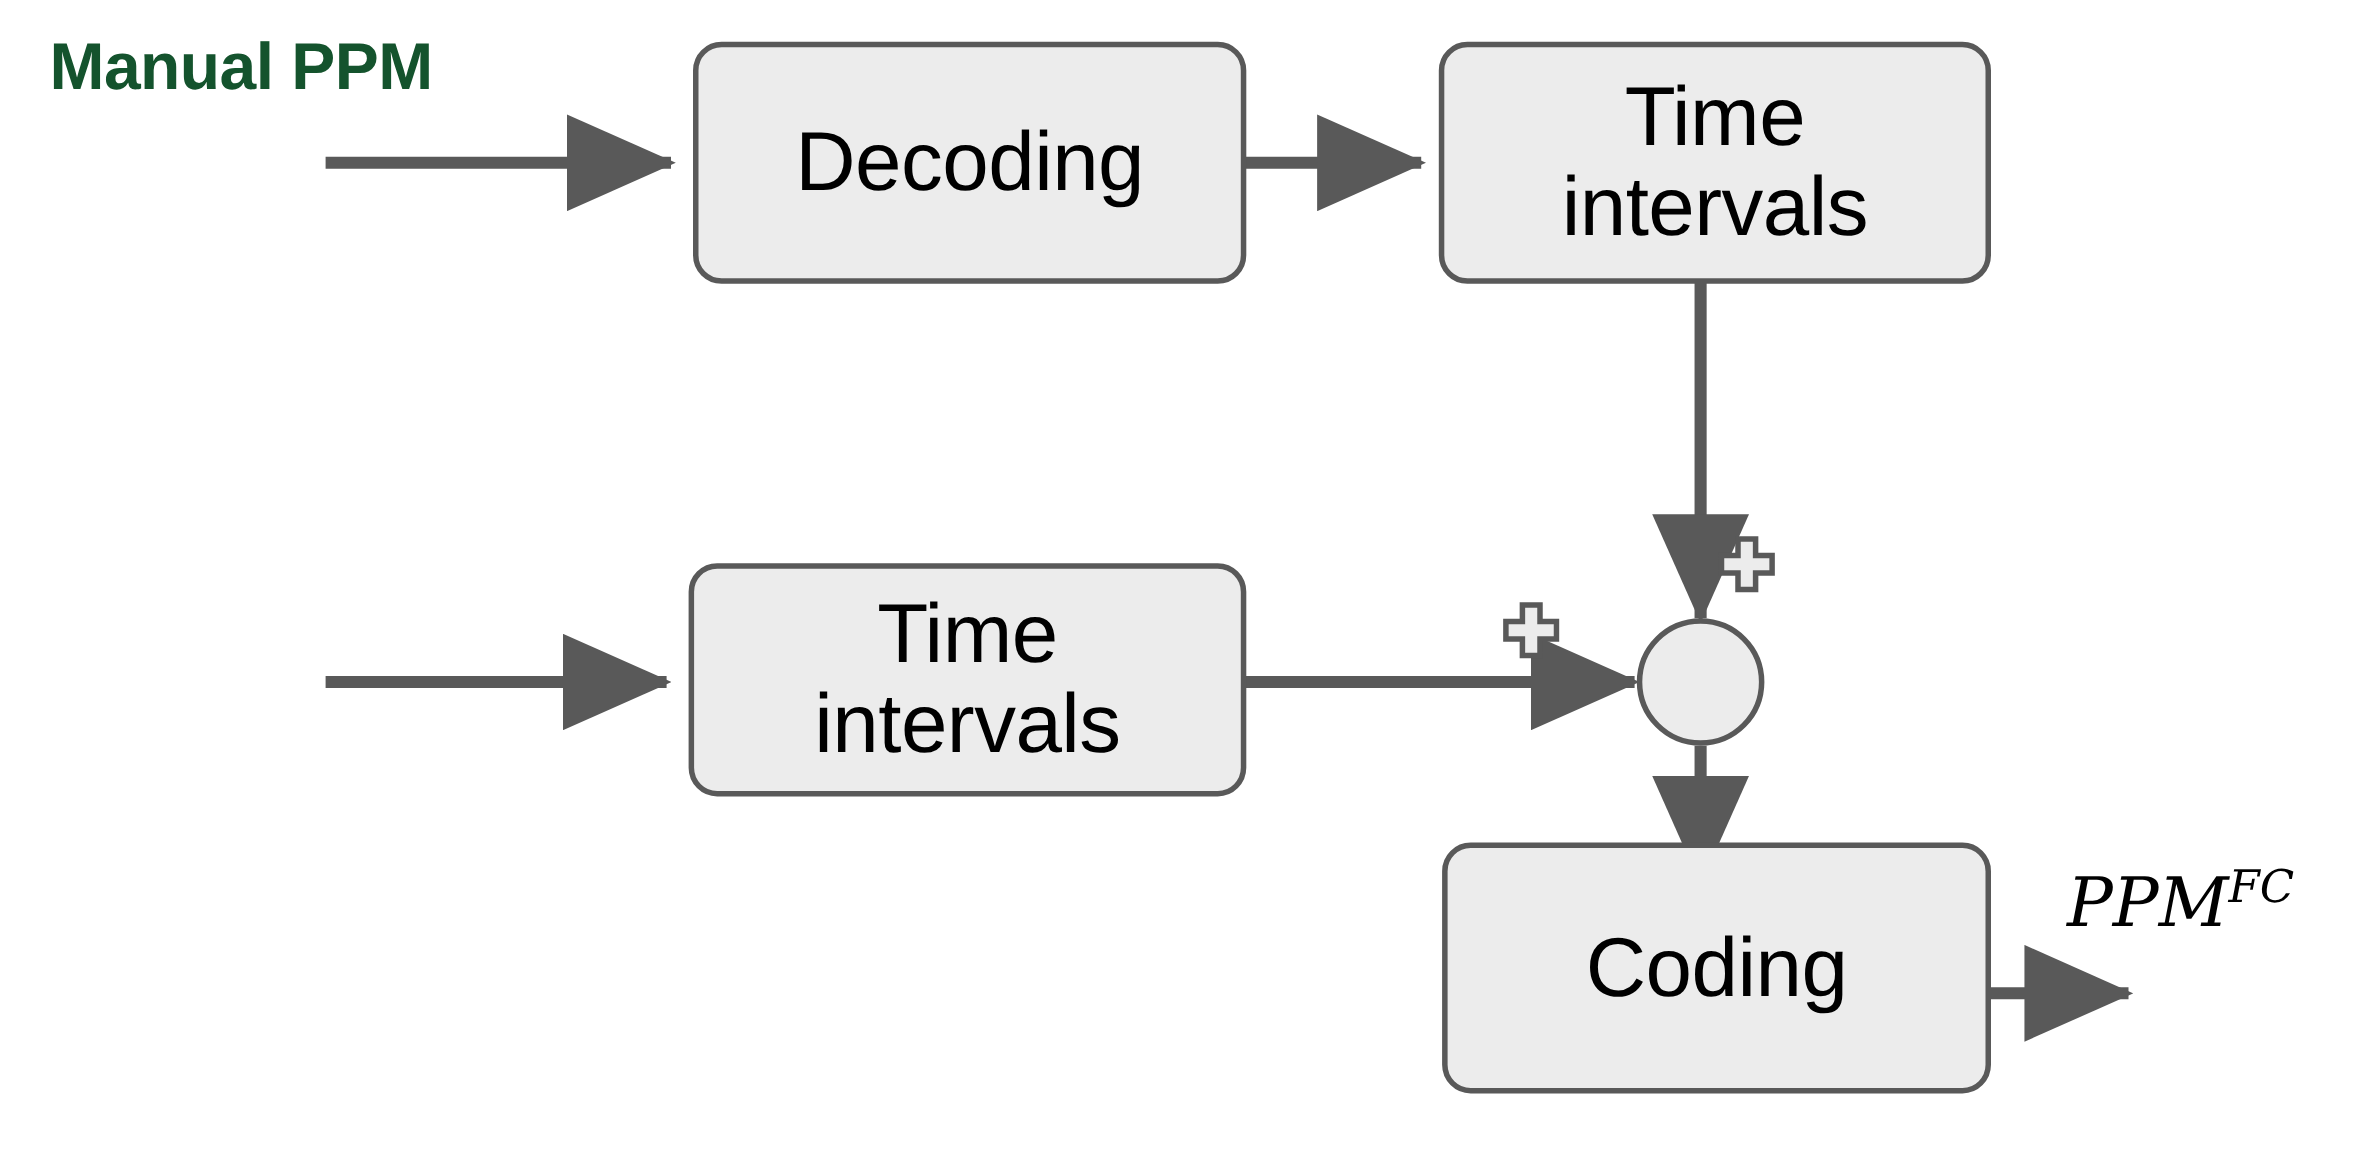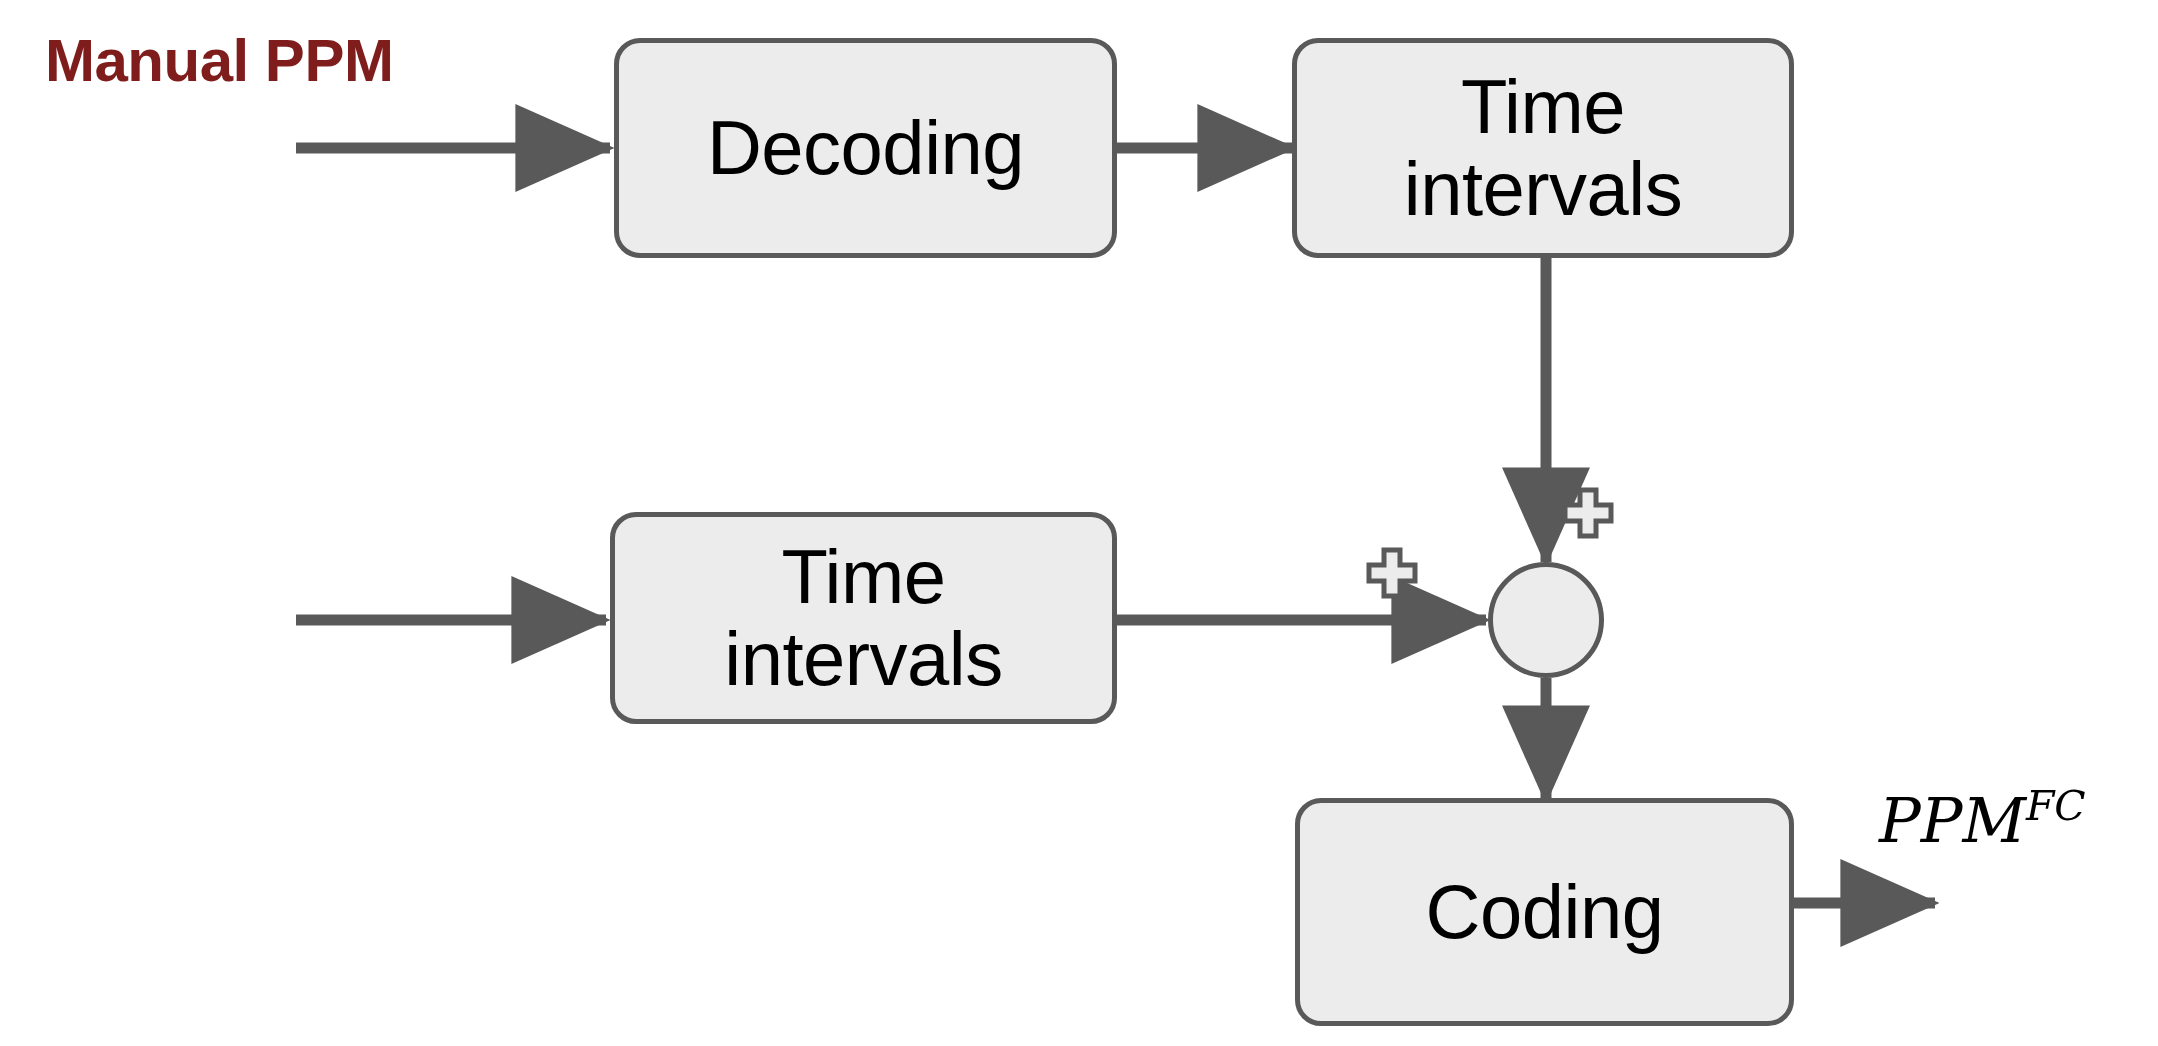--- a/index.html
+++ b/index.html
@@ -20,29 +20,30 @@
     box-sizing:border-box;
     display:flex;
     align-items:center;
     justify-content:center;
     text-align:center;
     color:#000000;
     font-size:76px;
     line-height:1.08;
     font-weight:400;
     letter-spacing:-0.5px;
+    margin-left:16px;
   }
   .node-box .lbl{display:block;white-space:pre-line;}
 
   .io-label{
     position:absolute;
     font-weight:bold;
     font-size:60px;
     line-height:1.22;
-    color:#7f1d1d;
+    color:#14532d;
     white-space:pre-line;
     letter-spacing:-0.5px;
   }
 
   .math-label{
     position:absolute;
     font-family:"DejaVu Serif", serif;
     font-style:italic;
     font-size:62px;
     color:#000000;
@@ -101,21 +102,21 @@
   <div class="node-box" style="left:1292px;top:38px;width:502px;height:220px;">
     <span class="lbl">Time
 intervals</span>
   </div>
 
   <div class="node-box" style="left:610px;top:512px;width:507px;height:212px;">
     <span class="lbl">Time
 intervals</span>
   </div>
 
-  <div class="node-box" style="left:1295px;top:798px;width:499px;height:228px;">
+  <div class="node-box" style="left:1295px;top:766px;width:499px;height:228px;">
     <span class="lbl">Coding</span>
   </div>
 
   <div class="sum-circle" style="left:1488px;top:562px;width:116px;height:116px;"></div>
 
   <div class="plus-sign" style="left:1366px;top:547px;" title="+">
     <svg viewBox="0 0 52 52" width="52" height="52">
       <path d="M18,3 L34,3 L34,18 L49,18 L49,34 L34,34 L34,49 L18,49 L18,34 L3,34 L3,18 L18,18 Z" fill="#ececec" stroke="#595959" stroke-width="5" stroke-linejoin="miter"></path>
     </svg>
   </div>

